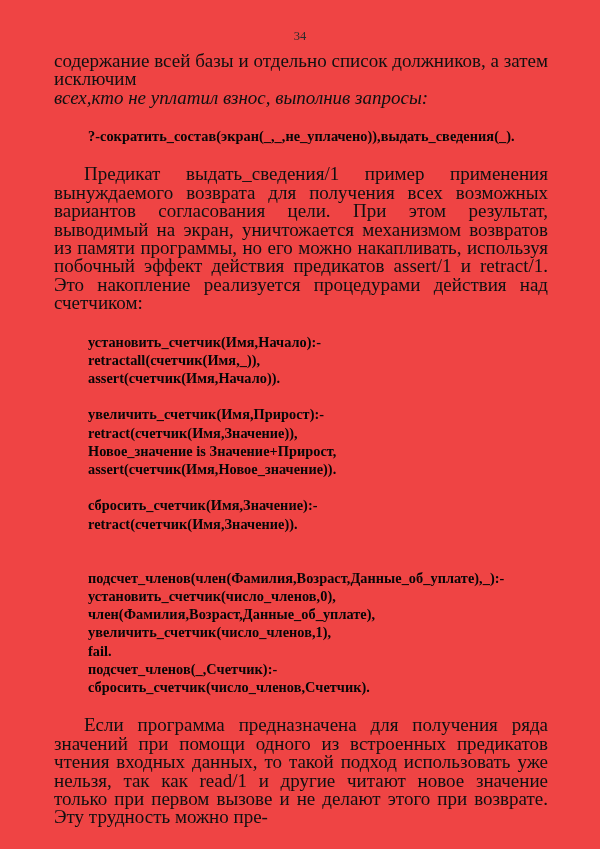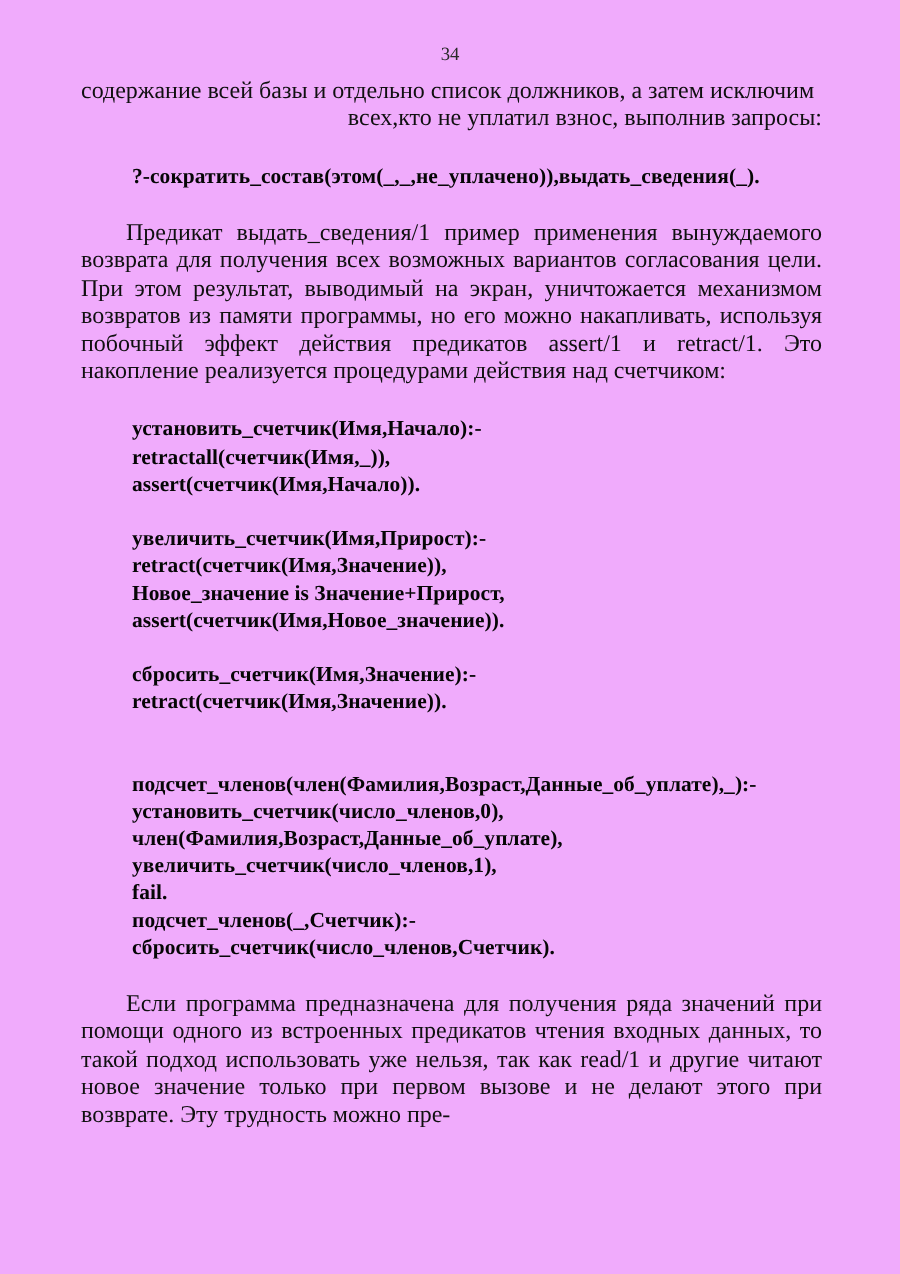--- a/index.html
+++ b/index.html
@@ -5,21 +5,21 @@
 <style>
   html, body {
     margin: 0;
     padding: 0;
     background: #ffffff;
   }
   .page {
     position: relative;
     width: 600px;
     height: 849px;
-    background: #f0abfc;
+    background: #ef4444;
     overflow: hidden;
     font-family: "Liberation Serif", "DejaVu Serif", serif;
     color: #0d0d0d;
     -webkit-font-smoothing: antialiased;
   }
   .page-number {
     position: absolute;
     top: 29px;
     left: 0;
     width: 600px;
@@ -29,21 +29,21 @@
     color: #2a2a2a;
   }
   .content {
     position: absolute;
     left: 54px;
     top: 52px;
     width: 494px;
   }
   p.body {
     margin: 0;
-    font-size: 16px;
+    font-size: 19px;
     line-height: 18.4px;
     text-align: justify;
     text-justify: inter-word;
     color: #101010;
     hyphens: manual;
   }
   p.body.indent {
     text-indent: 30px;
     font-family: Liberation Serif, serif;
   }
@@ -73,25 +73,25 @@
 </head>
 <body>
 
 <div class="page">
 
   <div class="page-number">34</div>
 
   <div class="content">
 
     <p class="body"><span>содержание всей базы и отдельно список должников, а затем исключим</span></p>
-    <p class="body" style="text-align:right;"><span>всех,кто не уплатил взнос, выполнив запросы:</span></p>
+    <p class="body" style="text-align:left;font-style:italic;"><span>всех,кто не уплатил взнос, выполнив запросы:</span></p>
 
     <div class="gap-lg"></div>
 
-    <pre class="code"><span class="code-line">?-сократить_состав(этом(_,_,не_уплачено)),выдать_сведения(_).</span></pre>
+    <pre class="code"><span class="code-line">?-сократить_состав(экран(_,_,не_уплачено)),выдать_сведения(_).</span></pre>
 
     <div class="gap-lg"></div>
 
     <p class="body indent">Предикат выдать_сведения/1 пример применения вынуждаемого возврата для получения всех возможных вариантов согласования цели. При этом результат, выводимый на экран, уничтожается механизмом возвратов из памяти программы, но его можно накапливать, используя побочный эффект действия предикатов assert/1 и retract/1. Это накопление реализуется процедурами действия над счетчиком:</p>
 
     <div class="gap-lg"></div>
 
     <pre class="code"><span class="code-line">установить_счетчик(Имя,Начало):-</span><span class="code-line">retractall(счетчик(Имя,_)),</span><span class="code-line">assert(счетчик(Имя,Начало)).</span><span class="blank-line"></span><span class="code-line">увеличить_счетчик(Имя,Прирост):-</span><span class="code-line">retract(счетчик(Имя,Значение)),</span><span class="code-line">Новое_значение is Значение+Прирост,</span><span class="code-line">assert(счетчик(Имя,Новое_значение)).</span><span class="blank-line"></span><span class="code-line">сбросить_счетчик(Имя,Значение):-</span><span class="code-line">retract(счетчик(Имя,Значение)).</span></pre>
 
     <div class="gap-lg"></div>

